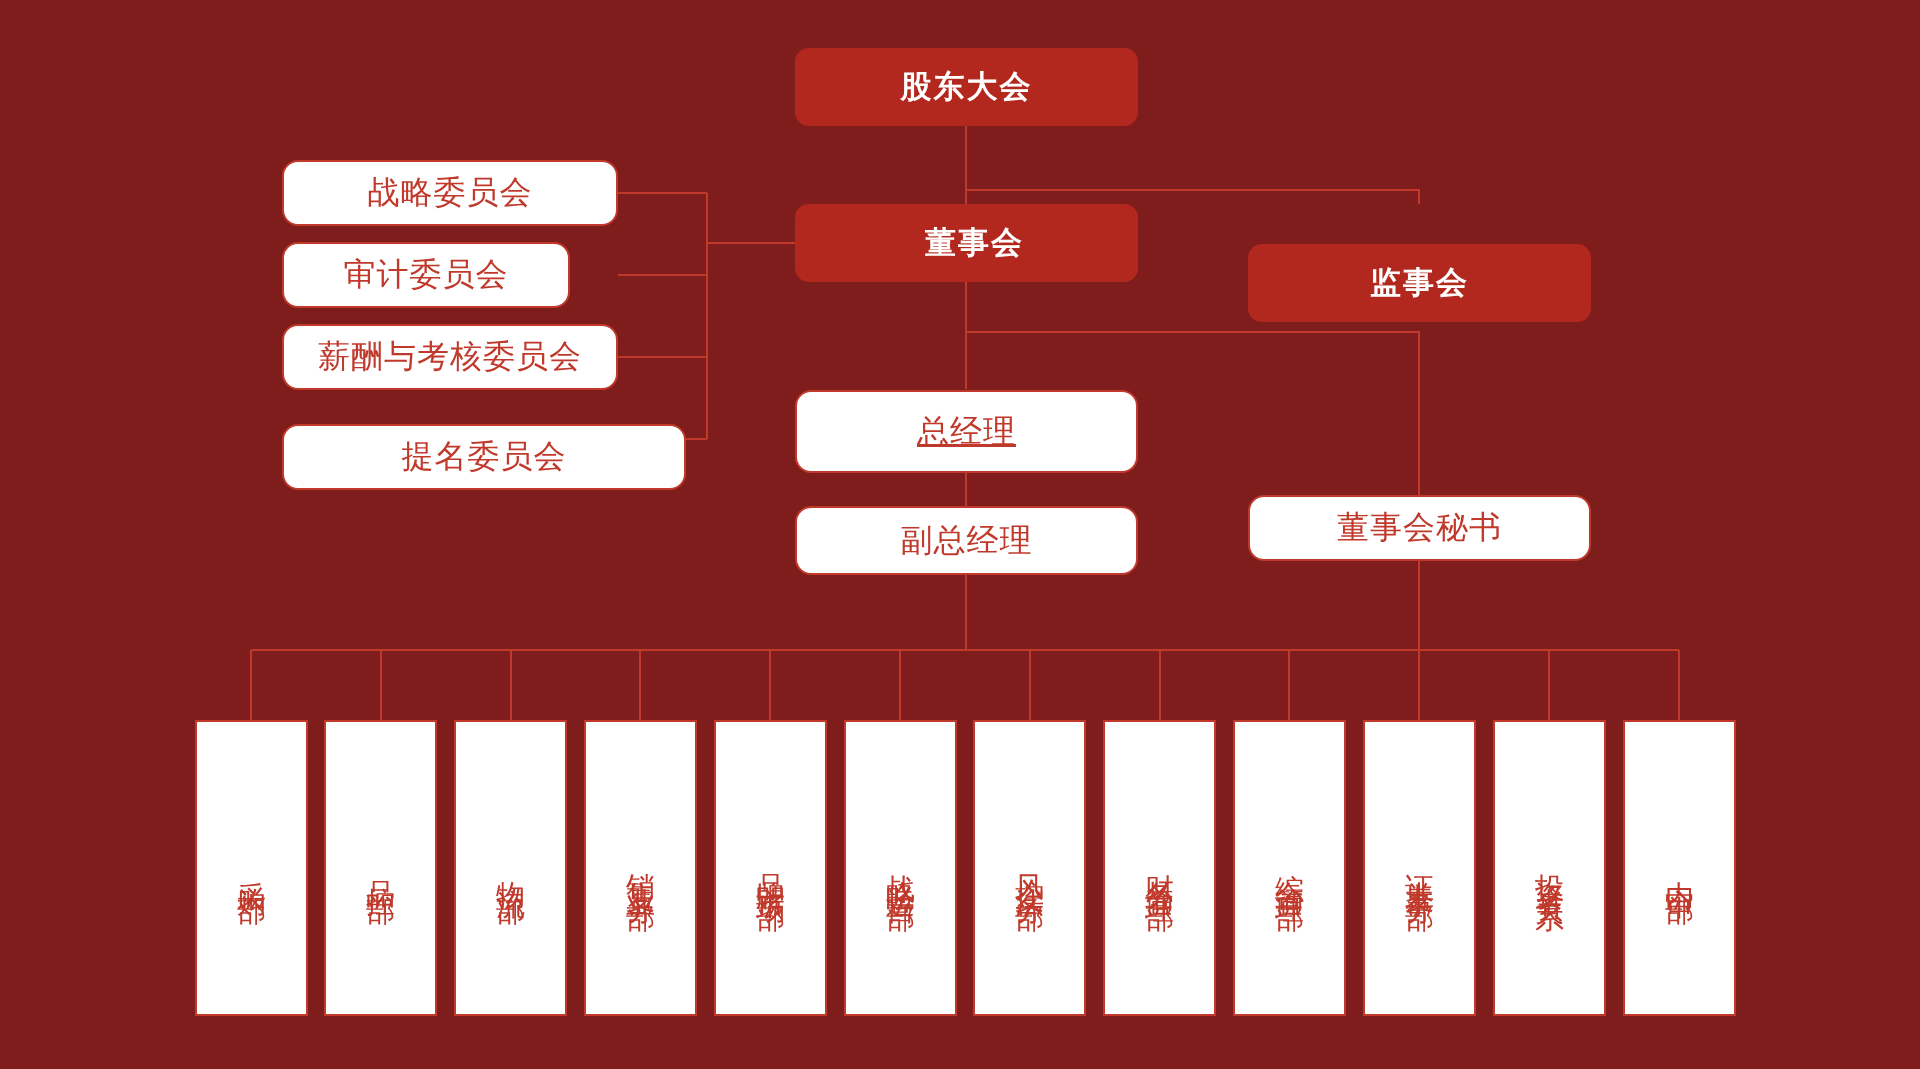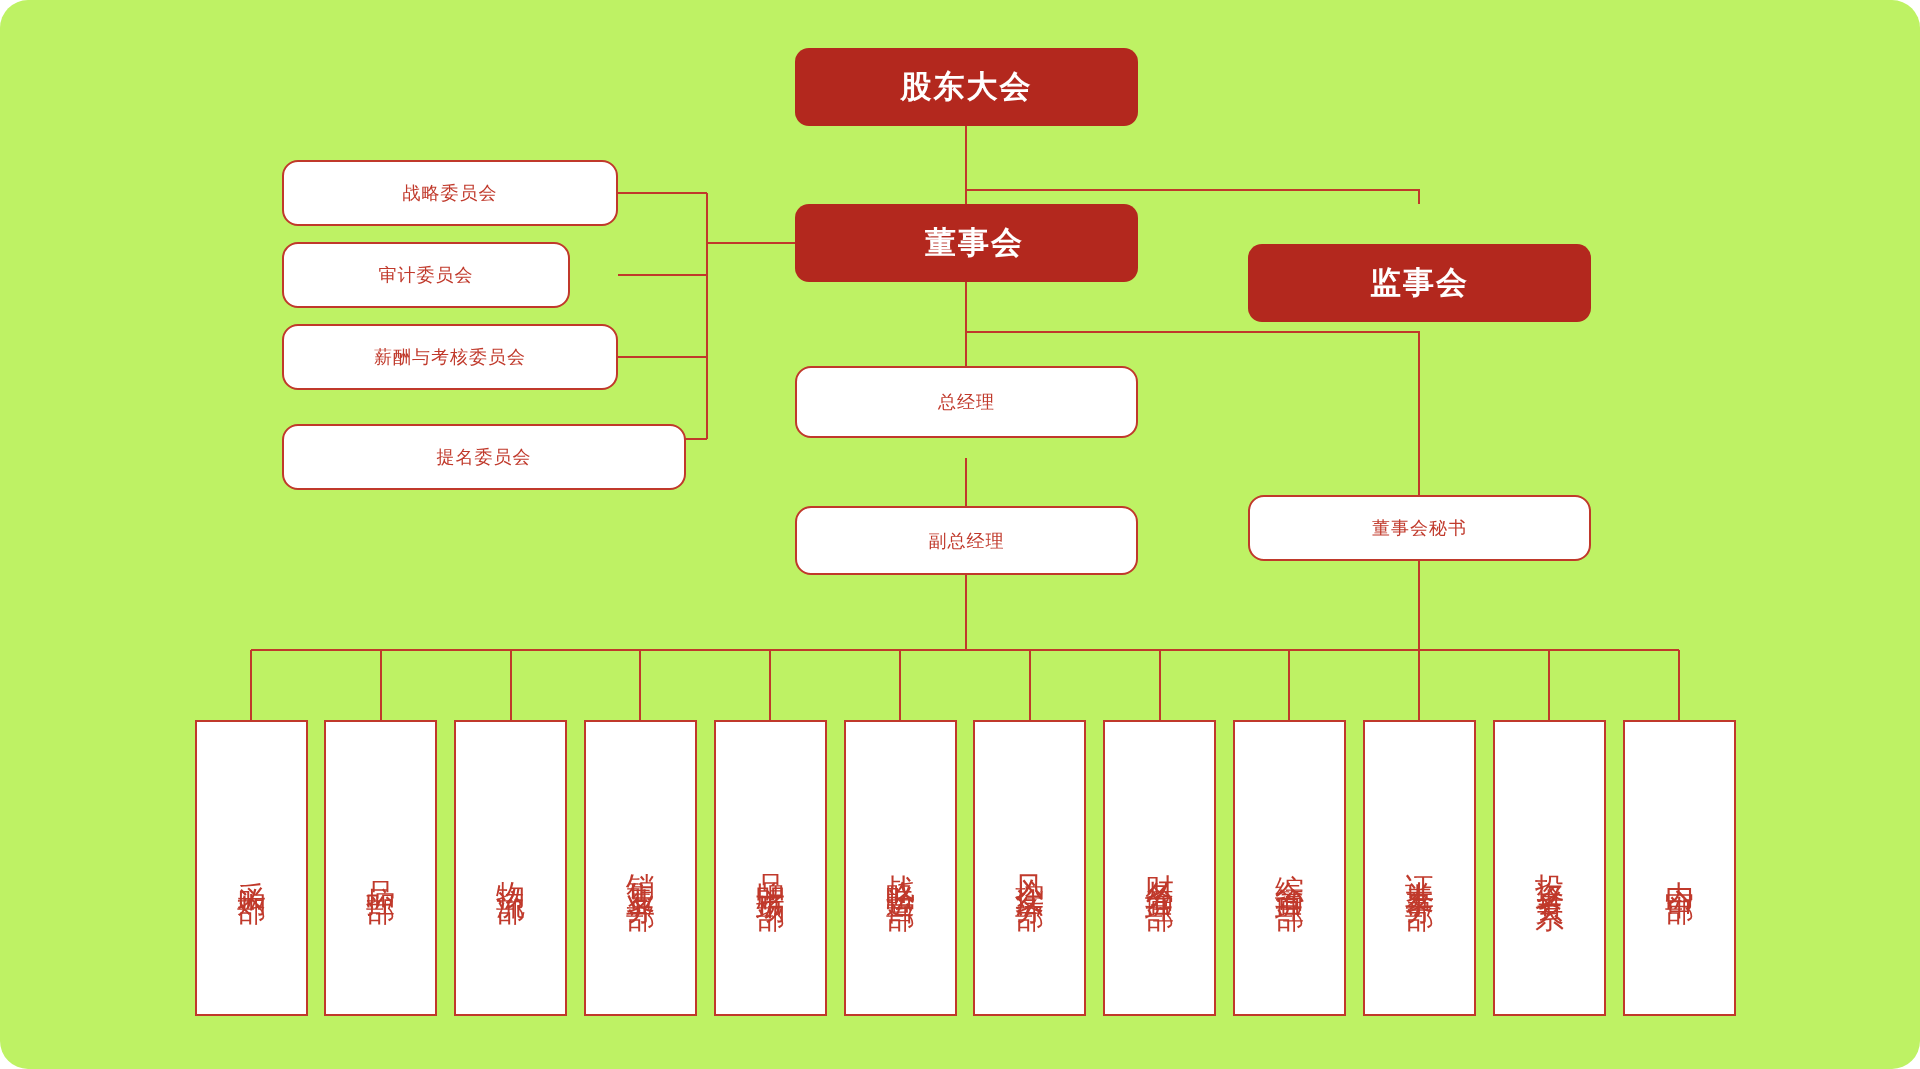--- a/index.html
+++ b/index.html
@@ -4,24 +4,23 @@
 <style>
   :root{
     --fill:#b3281e;
     --line:#c0392b;
     --text-on-fill:#ffffff;
   }
   html,body{margin:0;padding:0;background:#ffffff;}
   .canvas{
     position:relative;
     width:1920px;height:1069px;
-    background:#bef264;
+    background:#7f1d1d;
     font-family:"Liberation Sans", sans-serif;
     overflow:hidden;
-    border-radius:28px;
   }
   .wires{position:absolute;left:0;top:0;width:1920px;height:1069px;}
   .wires path{stroke:var(--line);stroke-width:2;fill:none;}
   .node{
     position:absolute;
     display:flex;align-items:center;justify-content:center;
     box-sizing:border-box;
     text-align:center;
     white-space:nowrap;
   }
@@ -29,21 +28,21 @@
     background:var(--fill);
     color:var(--text-on-fill);
     border-radius:14px;
     font-size:31px;font-weight:700;letter-spacing:2px;
   }
   .node.outline{
     background:#ffffff;
     border:2px solid var(--line);
     border-radius:16px;
     color:var(--line);
-    font-size:18px;font-weight:500;letter-spacing:1px;
+    font-size:32px;font-weight:500;letter-spacing:1px;
   }
   .node.dept{
     background:#ffffff;
     border:2px solid var(--line);
     border-radius:0;
     color:var(--line);
   }
   .dept .vlabel{
     writing-mode:vertical-rl;
     text-orientation:upright;
@@ -104,21 +103,21 @@
   <div class="node filled" style="left:1248px;top:204px;width:343px;height:78px;margin-top:40px;">监事会</div>
 
   <div class="node outline" style="left:282px;top:160px;width:336px;height:66px;">战略委员会</div>
 
   <div class="node outline" style="left:282px;top:242px;width:288px;height:66px;">审计委员会</div>
 
   <div class="node outline" style="left:282px;top:324px;width:336px;height:66px;text-align:center;">薪酬与考核委员会</div>
 
   <div class="node outline" style="left:282px;top:424px;width:404px;height:66px;">提名委员会</div>
 
-  <div class="node outline" style="left:795px;top:366px;width:343px;height:72px;">总经理</div>
+  <div class="node outline" style="left:795px;top:390px;width:343px;height:83px;text-decoration:underline;">总经理</div>
 
   <div class="node outline" style="left:795px;top:506px;width:343px;height:69px;">副总经理</div>
 
   <div class="node outline" style="left:1248px;top:495px;width:343px;height:66px;">董事会秘书</div>
 
   <div class="node dept" style="left:195px;top:720px;width:113px;height:296px;">
     <span class="vlabel">采购部</span>
   </div>
   <div class="node dept" style="left:324px;top:720px;width:113px;height:296px;">
     <span class="vlabel">品控部</span>

